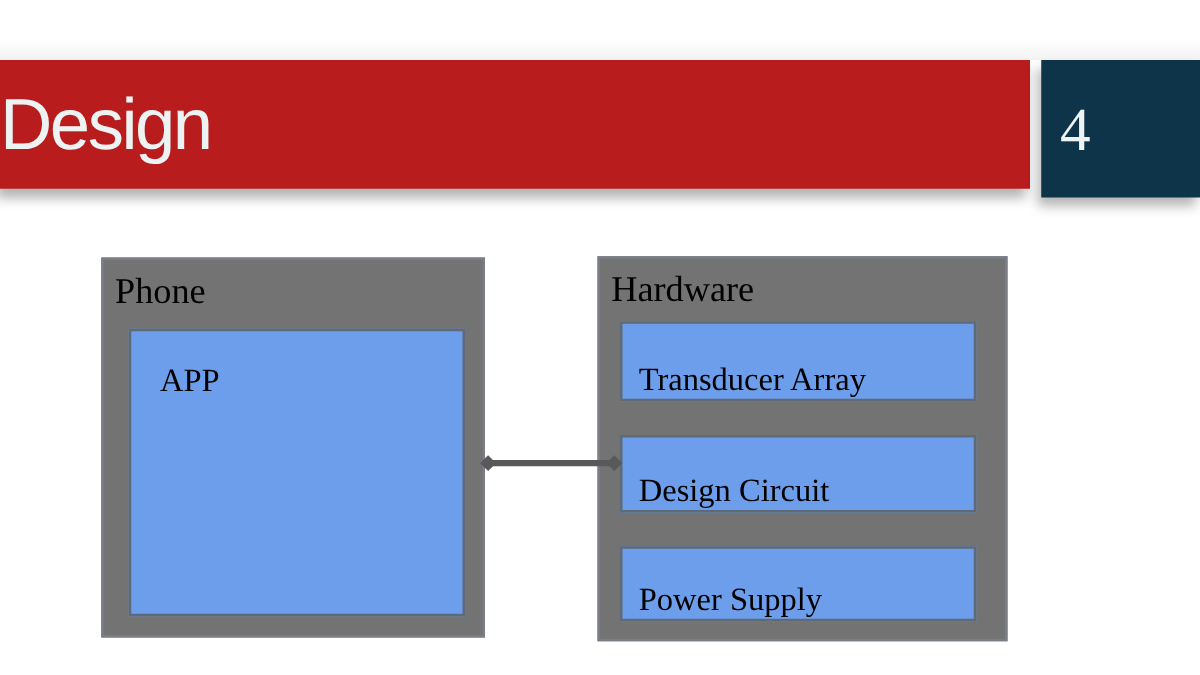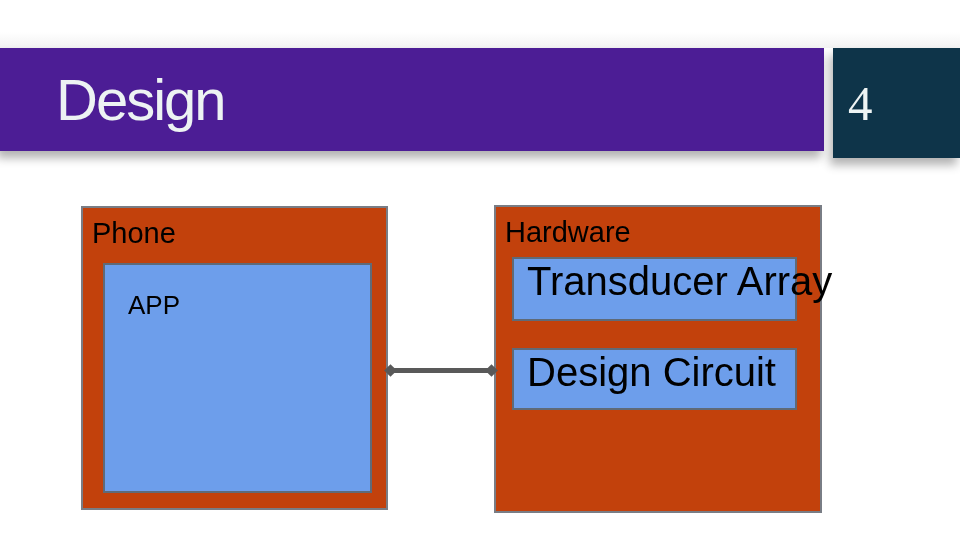--- a/index.html
+++ b/index.html
@@ -11,64 +11,64 @@
 
   
   .top-shade{
     position:absolute;left:0;top:32px;width:960px;height:16px;
     background:linear-gradient(to bottom,#ffffff,#f2f2f2);
   }
 
   
   .title-bar{
     position:absolute;left:0;top:48px;width:824px;height:103px;
-    background:#4c1d95;
+    background:#b91c1c;
     box-shadow:-3px 7px 9px rgba(0,0,0,0.30);
-    display:flex;align-items:center;padding-left:56px;
+    display:flex;align-items:center;
   }
   .title-bar h1{
     margin:0;font-weight:400;font-size:58px;letter-spacing:-2px;
     color:#edf3f3;line-height:1;
   }
 
   
   .page-box{
     position:absolute;left:833px;top:48px;width:127px;height:110px;
     background:#0e3449;
     box-shadow:-3px 7px 9px rgba(0,0,0,0.30);
     display:flex;align-items:center;padding-left:15px;
   }
   .page-box span{
     font-family:"Liberation Serif",serif;font-size:49px;line-height:1;
     color:#eef4f4;
   }
 
   
   .group{
-    position:absolute;background:#c2410c;border:2px solid #797d85;
+    position:absolute;background:#737373;border:2px solid #797d85;font-family:Liberation Serif, serif;
   }
   .group-phone{left:81px;top:206px;width:307px;height:304px;}
-  .group-hw{left:494px;top:205px;width:328px;height:308px;}
+  .group-hw{left:478px;top:205px;width:328px;height:308px;}
   .group-label{
     position:absolute;left:9px;top:9px;font-size:29px;color:#000000;
     line-height:1.15;white-space:nowrap;
   }
 
   
   .inner{
     position:absolute;background:#6d9eeb;border:2px solid #5f6a78;
   }
   .inner-app{left:20px;top:55px;width:269px;height:230px;}
   .inner-app span{
     position:absolute;left:23px;top:26px;font-size:26px;color:#000000;
     line-height:1.1;
   }
   .hw-item{
-    left:16px;width:285px;display:flex;align-items:flex-start;
-    padding-left:13px;font-size:40px;color:#000000;white-space:nowrap;
+    left:16px;width:285px;display:flex;align-items:flex-end;
+    padding-left:13px;font-size:26px;color:#000000;white-space:nowrap;
   }
   .hw-0{top:50px;height:64px;}
   .hw-1{top:141px;height:62px;}
   .hw-2{top:230px;height:60px;}
 
   
   .connector{position:absolute;left:386px;top:364px;width:110px;height:13px;}
   .connector .line{
     position:absolute;left:4px;right:4px;top:4px;height:5px;background:#595959;
   }
@@ -102,20 +102,23 @@
   </section>
 
   <section class="group group-hw">
     <span class="group-label">Hardware</span>
     <div class="inner hw-item hw-0">
       <span>Transducer Array</span>
     </div>
     <div class="inner hw-item hw-1">
       <span>Design Circuit</span>
     </div>
+    <div class="inner hw-item hw-2">
+      <span>Power Supply</span>
+    </div>
   </section>
 
   <div class="connector">
     <span class="diamond left"></span>
     <span class="line"></span>
     <span class="diamond right"></span>
   </div>
 
 </div>
 

